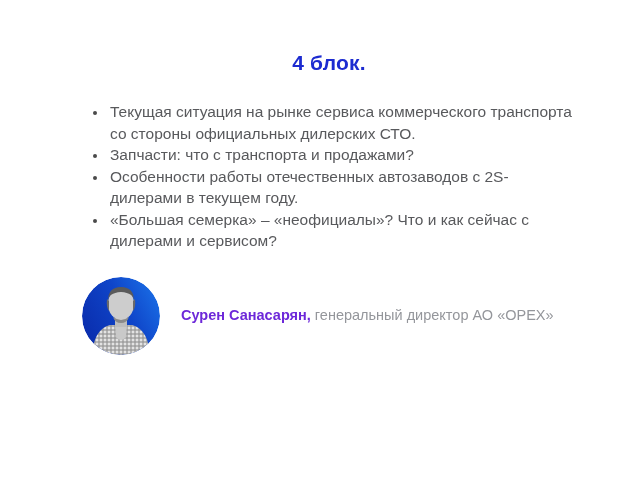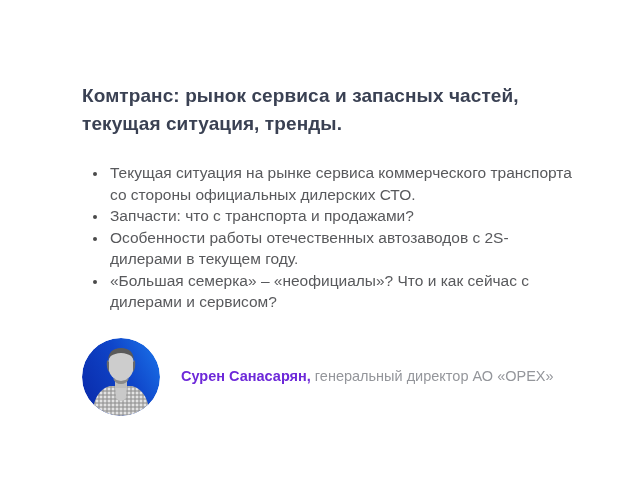--- a/index.html
+++ b/index.html
@@ -86,23 +86,23 @@
     font-weight: 400;
     color: #94969b;
   }
 </style>
 </head>
 <body>
 
 <div class="slide">
 
   <div class="title-block">
+    <div class="block-label">4 блок.</div>
   </div>
 
-  <h2 class="subtitle">Комтранс: рынок сервиса и запасных частей, текущая ситуация, тренды.</h2>
 
   <ul class="bullets">
     <li>Текущая ситуация на рынке сервиса коммерческого транспорта со стороны официальных дилерских СТО.</li>
     <li>Запчасти: что с транспорта и продажами?</li>
     <li>Особенности работы отечественных автозаводов с 2S-дилерами в текущем году.</li>
     <li>«Большая семерка» – «неофициалы»? Что и как сейчас с дилерами и сервисом?</li>
   </ul>
 
   <div class="speaker">
     <div class="avatar">

